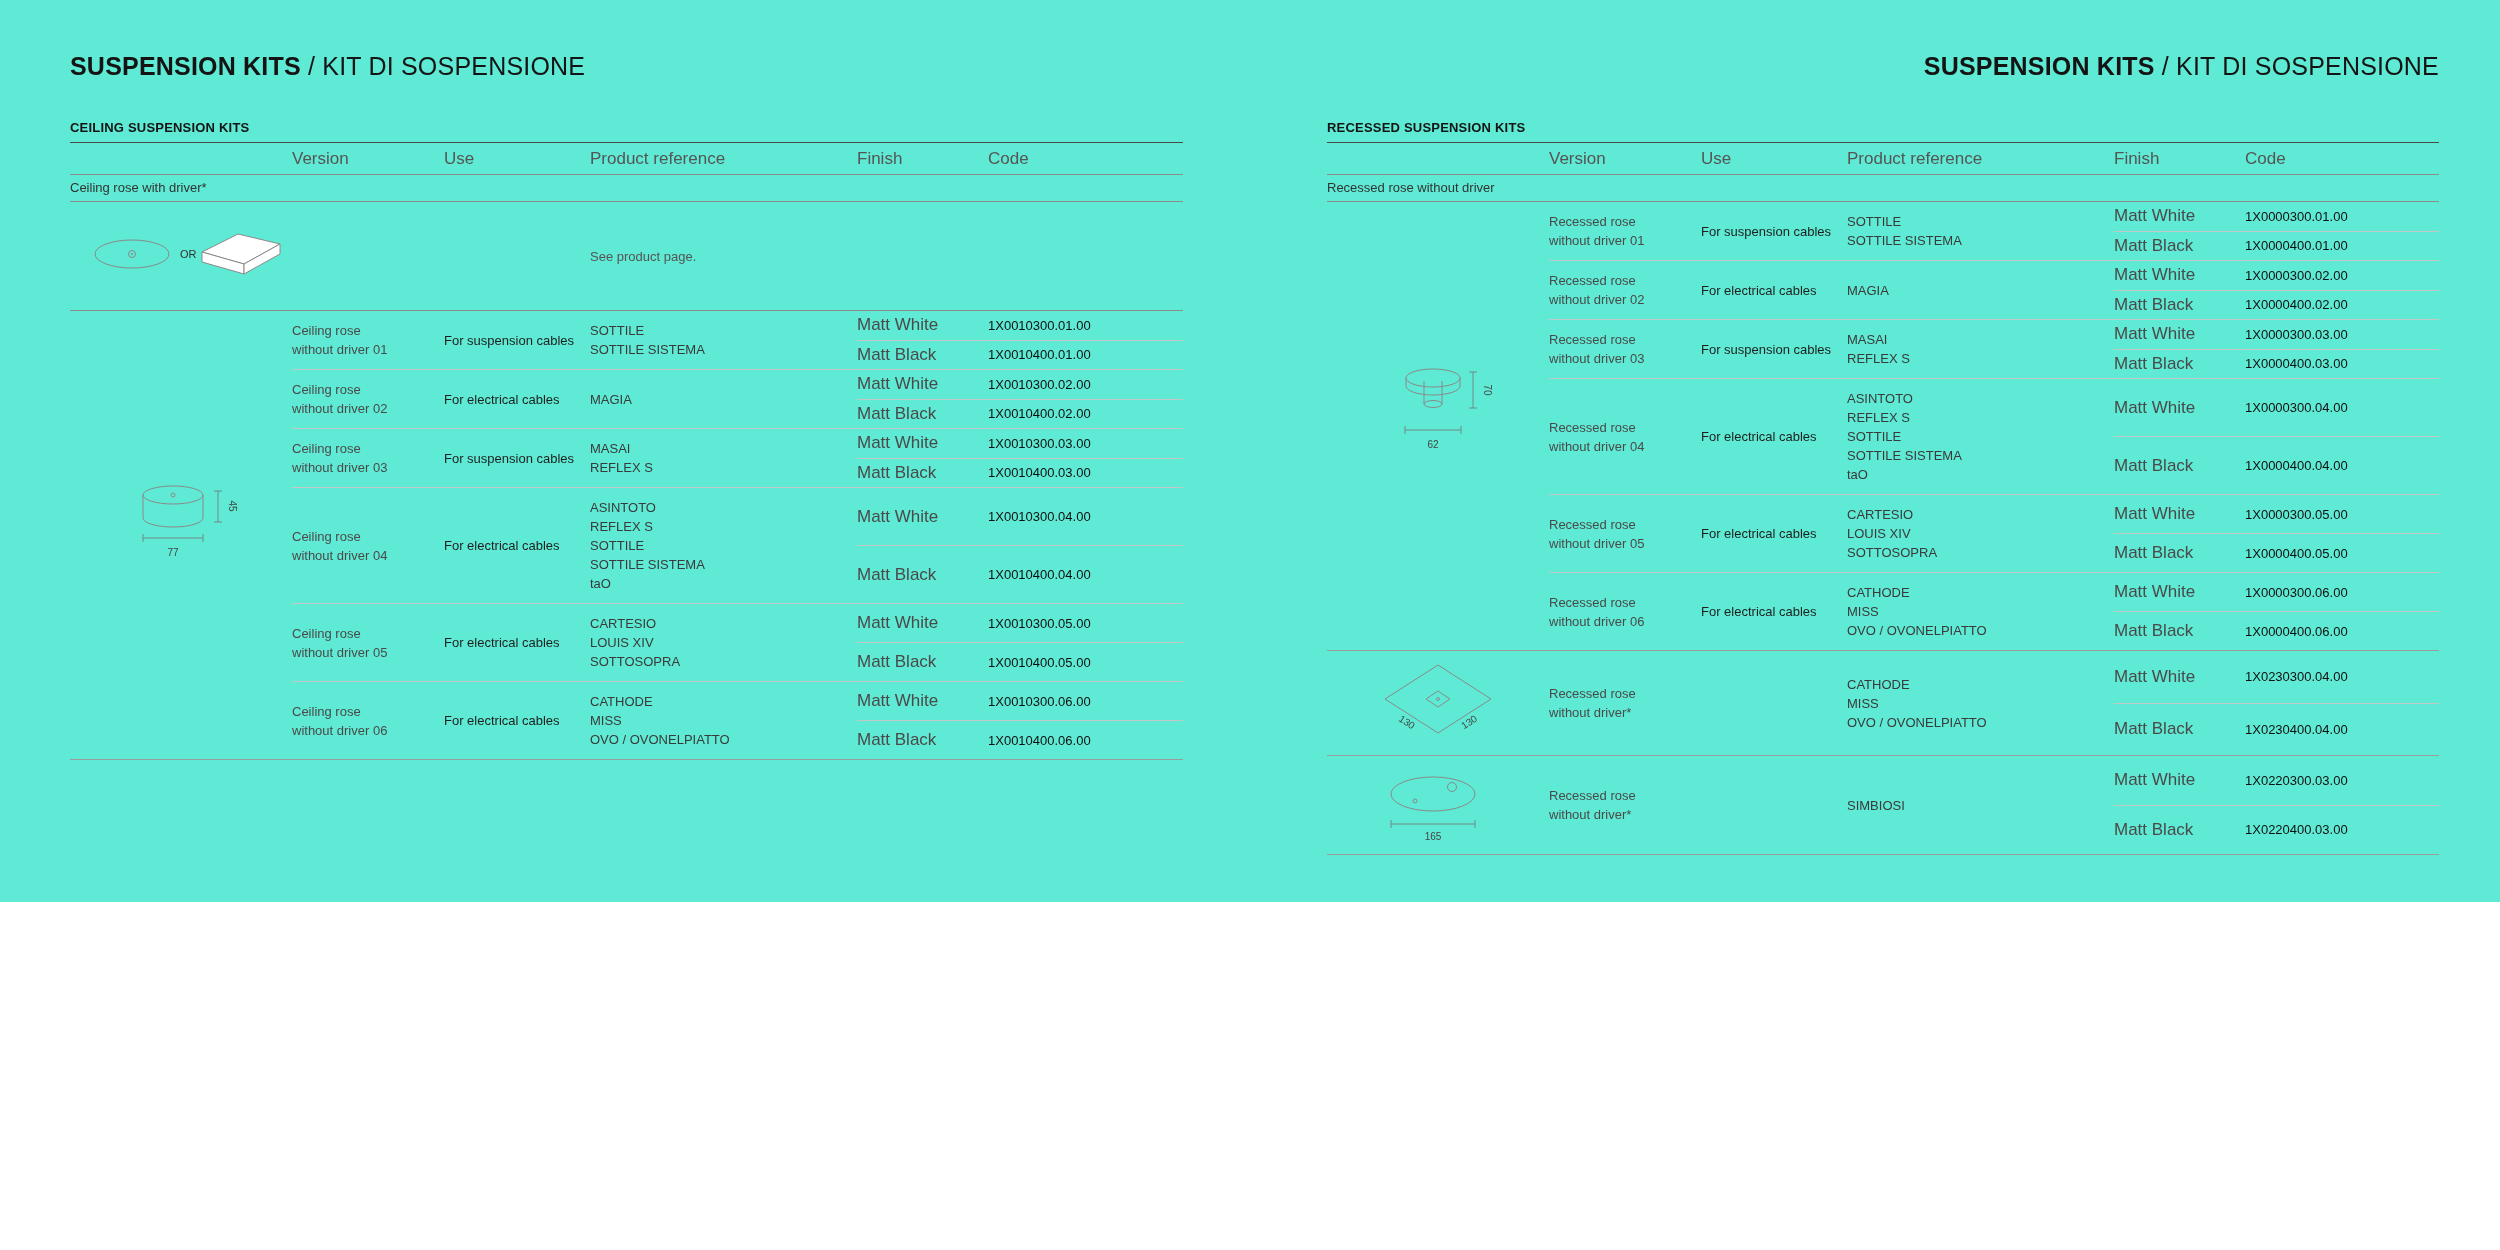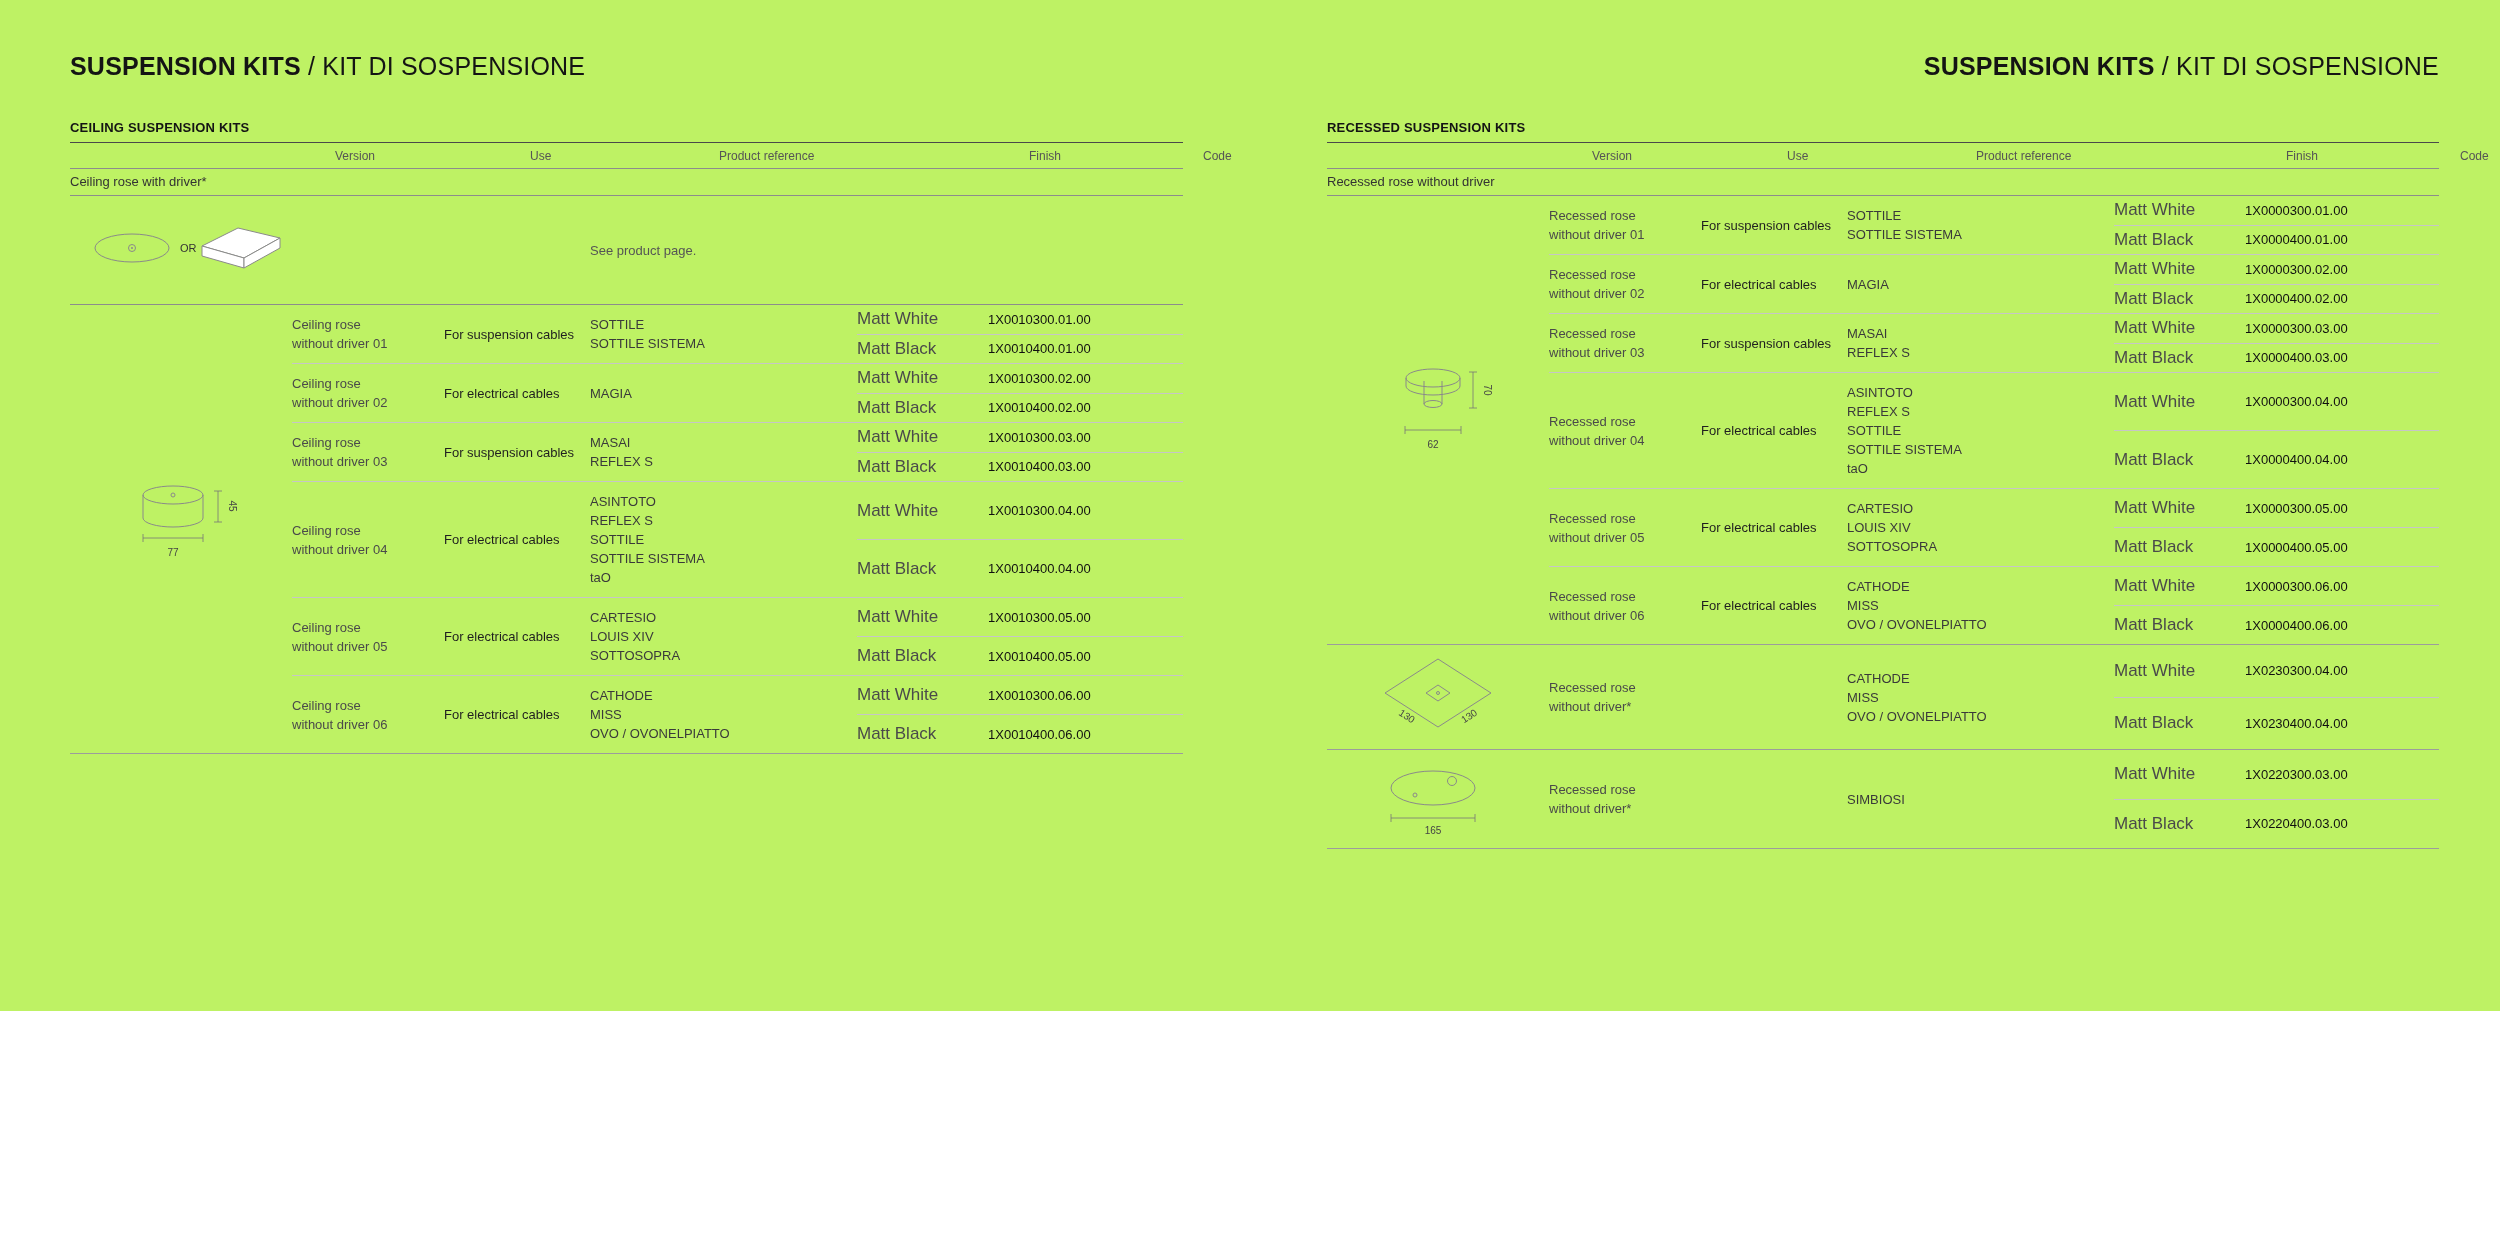--- a/index.html
+++ b/index.html
@@ -1,37 +1,37 @@
 <!DOCTYPE html>
 <html><head>
 <meta charset="utf-8">
 <style>
   * { box-sizing: border-box; }
   html, body { margin: 0; padding: 0; background: #ffffff; }
   body { font-family: "Liberation Sans", sans-serif; color: #222; }
 
-  .spread { position: relative; width: 2500px; height: 1011px; background: #bef264; overflow: hidden; padding-left: 24px; }
+  .spread { position: relative; width: 2500px; height: 902px; background: #5eead4; overflow: hidden; padding-left: 24px; }
   .page { position: absolute; top: 0; width: 1250px; height: 1250px; overflow: hidden; }
   .page-left  { left: 0; }
   .page-right { left: 1250px; }
 
   .page-title { position: absolute; top: 52px; font-size: 25px; letter-spacing: 0.2px; color: #141414; white-space: pre; }
   .page-left  .page-title { left: 70px; }
   .page-right .page-title { right: 61px; text-align: right; }
   .tb { font-weight: bold; }
 
   .table { position: absolute; top: 120px; width: 1113px; }
   .page-left  .table { left: 70px; }
   .page-right .table { left: 77px; width: 1112px; }
 
   .table-title { font-weight: bold; font-size: 13px; letter-spacing: 0.2px; color: #141414;
                  padding-bottom: 7px; border-bottom: 1.5px solid #4a4a4a; }
 
   .thead { display: flex; border-bottom: 1px solid #8c8c8c; }
-  .th { font-size: 12px; color: #555; padding: 6px 0 5px; margin-left: 43px; }
+  .th { font-size: 17px; color: #555; padding: 6px 0 5px; }
 
   .c1 { width: 222px; flex: 0 0 222px; }
   .c2 { width: 152px; flex: 0 0 152px; }
   .c3 { width: 146px; flex: 0 0 146px; }
   .c4 { width: 267px; flex: 0 0 267px; }
   .c5 { width: 131px; flex: 0 0 131px; }
   .c6 { width: 195px; flex: 0 0 195px; }
 
   .sec-title { font-size: 13px; color: #333; padding: 5px 0 6px; border-bottom: 1px solid #8c8c8c; }
 

